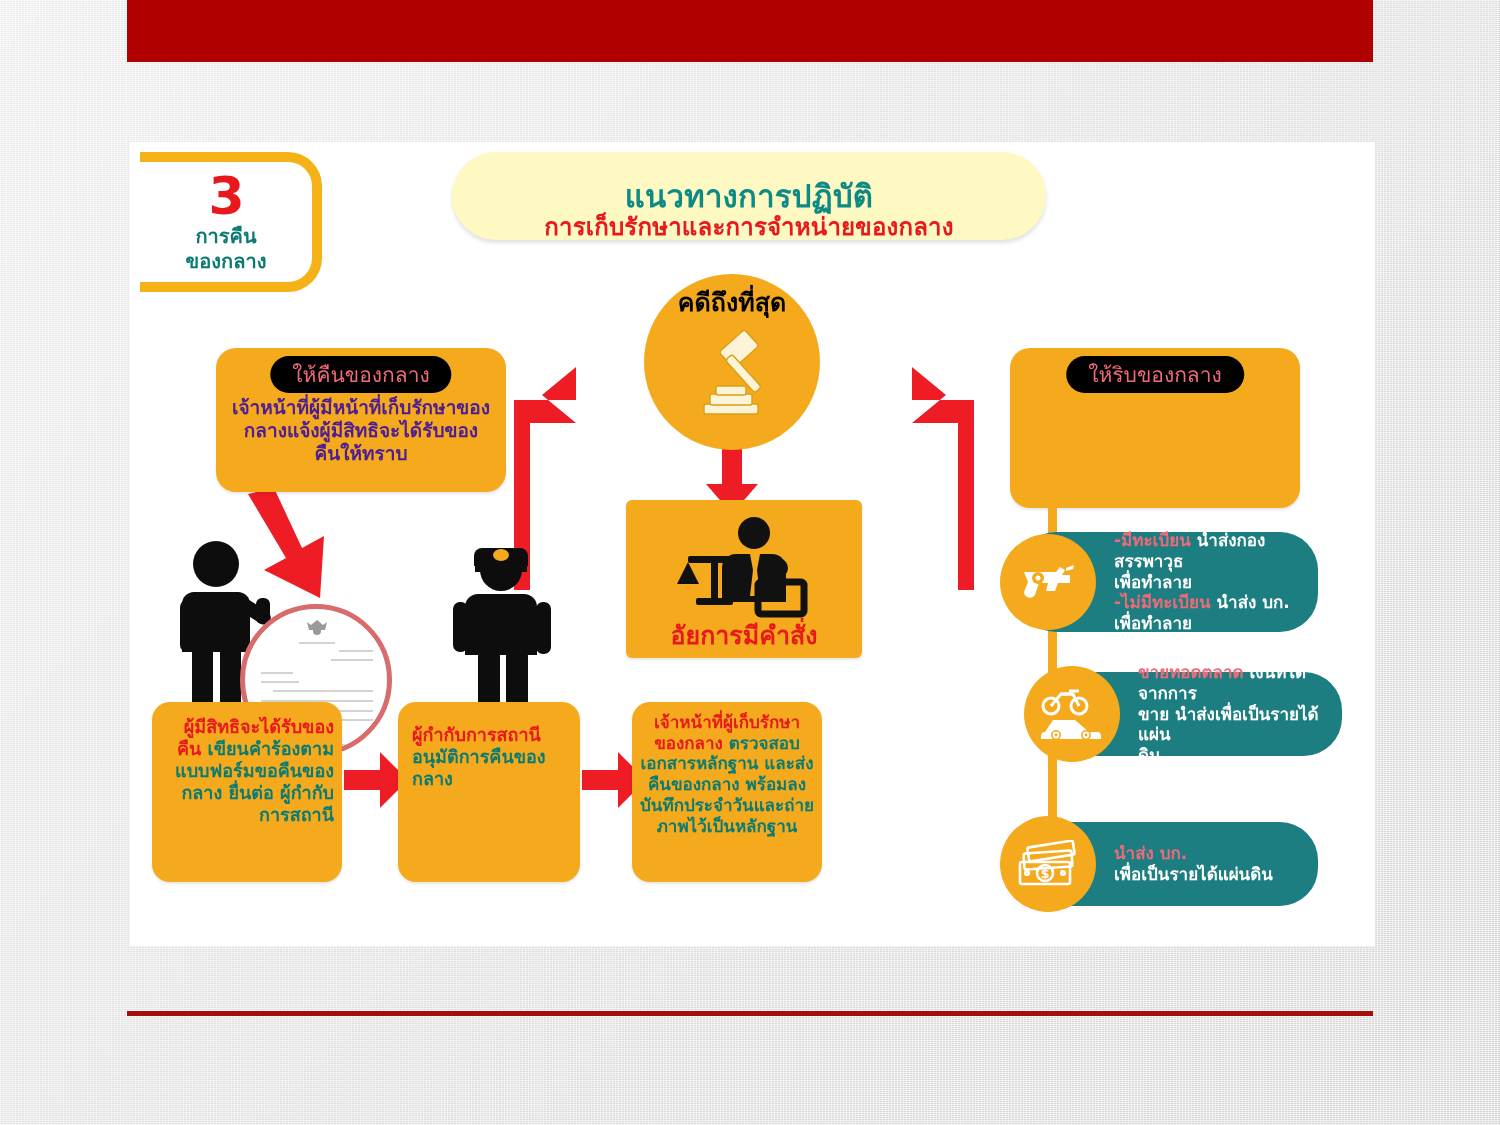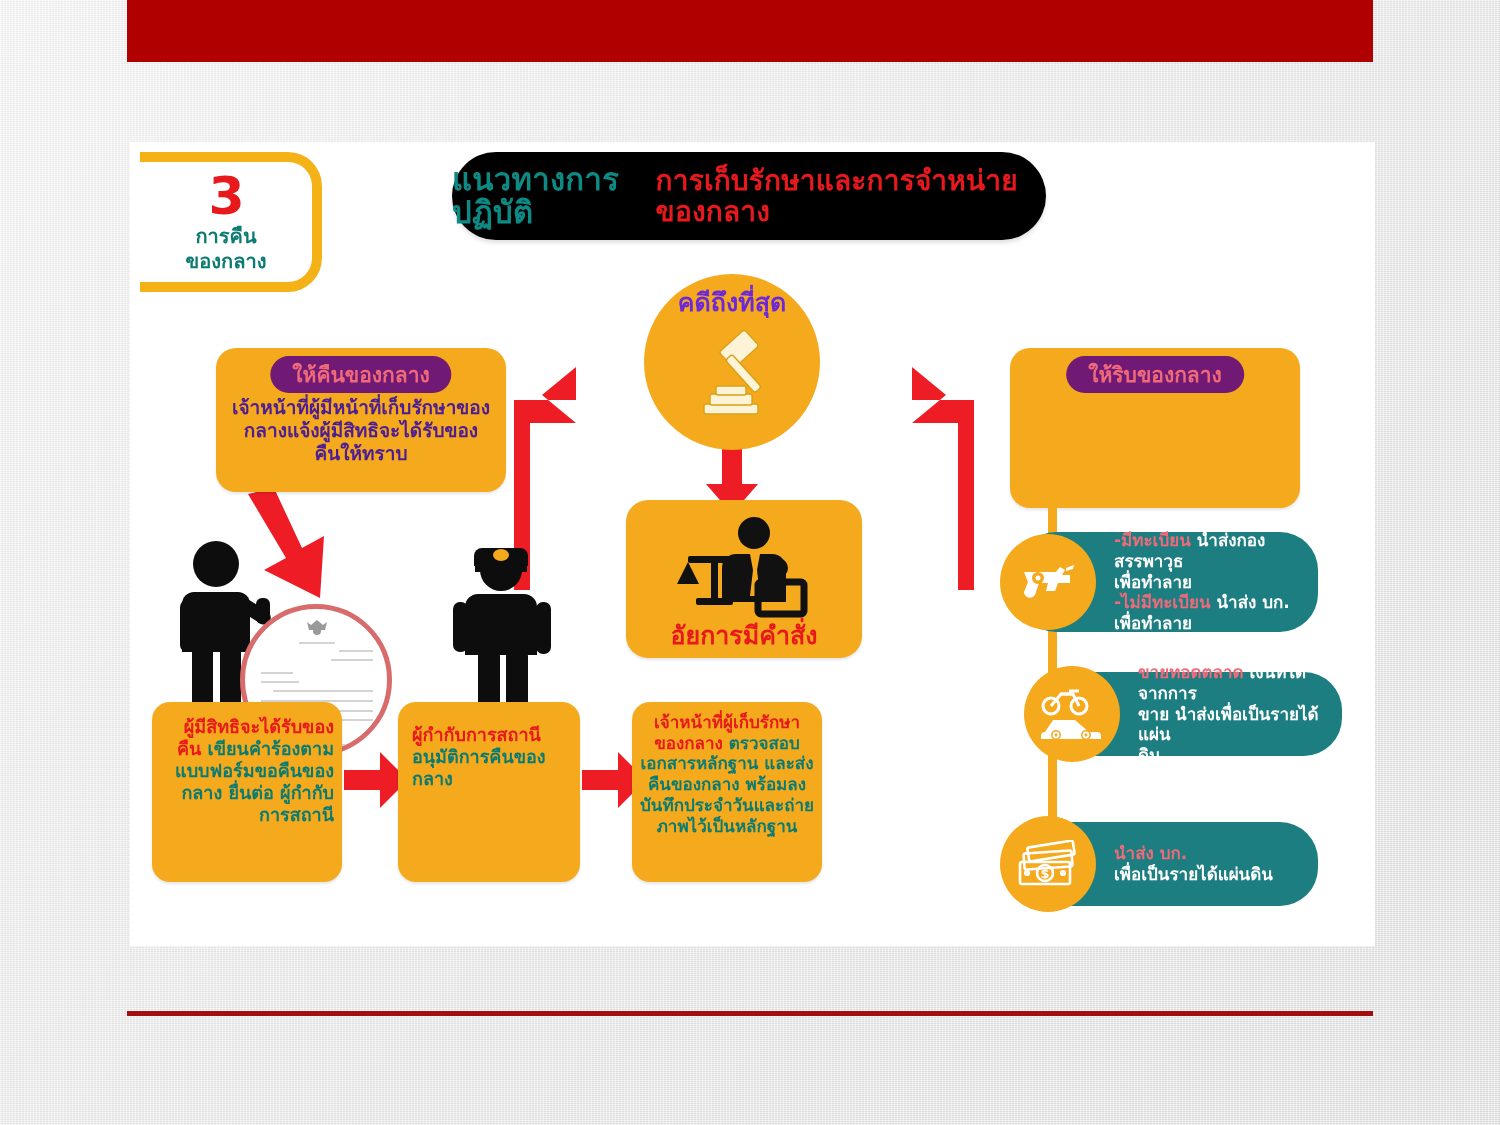--- a/index.html
+++ b/index.html
@@ -56,78 +56,78 @@
   }
   .badge-l1, .badge-l2 {
     font-size: 20px; font-weight: bold; color: #0b7b72;
     line-height: 1.25;
   }
 
   
   .title-pill {
     position: absolute; left: 322px; top: 10px;
     width: 594px; height: 88px;
-    background: #000000;
+    background: #fef9c3;
     border-radius: 46px;
-    display: flex; flex-direction: row;
+    display: flex; flex-direction: column;
     align-items: center; justify-content: flex-end;
     box-shadow: 0 3px 4px rgba(0,0,0,.12);
   }
   .title-l1 {
     font-size: 31px; font-weight: bold; color: #0e8a84;
     letter-spacing: .3px; line-height: 1.05;
   }
   .title-l2 {
-    font-size: 28px; font-weight: bold; color: #e8191c;
+    font-size: 24px; font-weight: bold; color: #e8191c;
     letter-spacing: .2px; line-height: 1.1; margin-top: 1px;
   }
 
   
   .case-circle {
     position: absolute; left: 514px; top: 132px;
     width: 176px; height: 176px;
     background: #f5a91c; border-radius: 50%;
     display: flex; flex-direction: column;
     align-items: center; padding-top: 16px;
   }
   .case-circle-label {
-    font-size: 25px; font-weight: bold; color: #6d28d9;
+    font-size: 25px; font-weight: bold; color: #000000;
     line-height: 1; position: relative; z-index: 3;
   }
   .gavel-svg { position: absolute; left: 38px; top: 56px; }
 
   
   .obox {
     position: absolute;
     background: #f5a91c;
     border-radius: 20px;
     box-shadow: 0 2px 3px rgba(0,0,0,.10);
   }
   .obox-title-pill {
     position: absolute; left: 50%; top: 8px;
     transform: translateX(-50%);
-    background: #701a75; border-radius: 20px;
+    background: #000000; border-radius: 20px;
     padding: 2px 22px; white-space: nowrap;
-    font-size: 21px; font-weight: bold; color: #f06a7a;
+    font-size: 21px; font-weight: normal; color: #f06a7a;
   }
   .obox-body {
     position: absolute; left: 8px; right: 8px; top: 48px;
     text-align: center; font-size: 19px; font-weight: bold;
     color: #4c1d95; line-height: 1.2;
   }
 
   
   #box-return  { left: 86px;  top: 206px; width: 290px; height: 144px; }
   
   #box-forfeit { left: 880px; top: 206px; width: 290px; height: 160px; }
 
   
   #box-prosecutor {
     left: 496px; top: 358px; width: 236px; height: 158px;
-    border-radius: 22px;
+    border-radius: 6px;
     display: flex; flex-direction: column;
     align-items: center; justify-content: flex-end;
     padding-bottom: 10px;
   }
   .prosecutor-label {
     font-size: 25px; font-weight: bold; color: #e8191c; line-height: 1;
   }
   .prosecutor-svg { position: absolute; left: 48px; top: 16px; }
 
   

